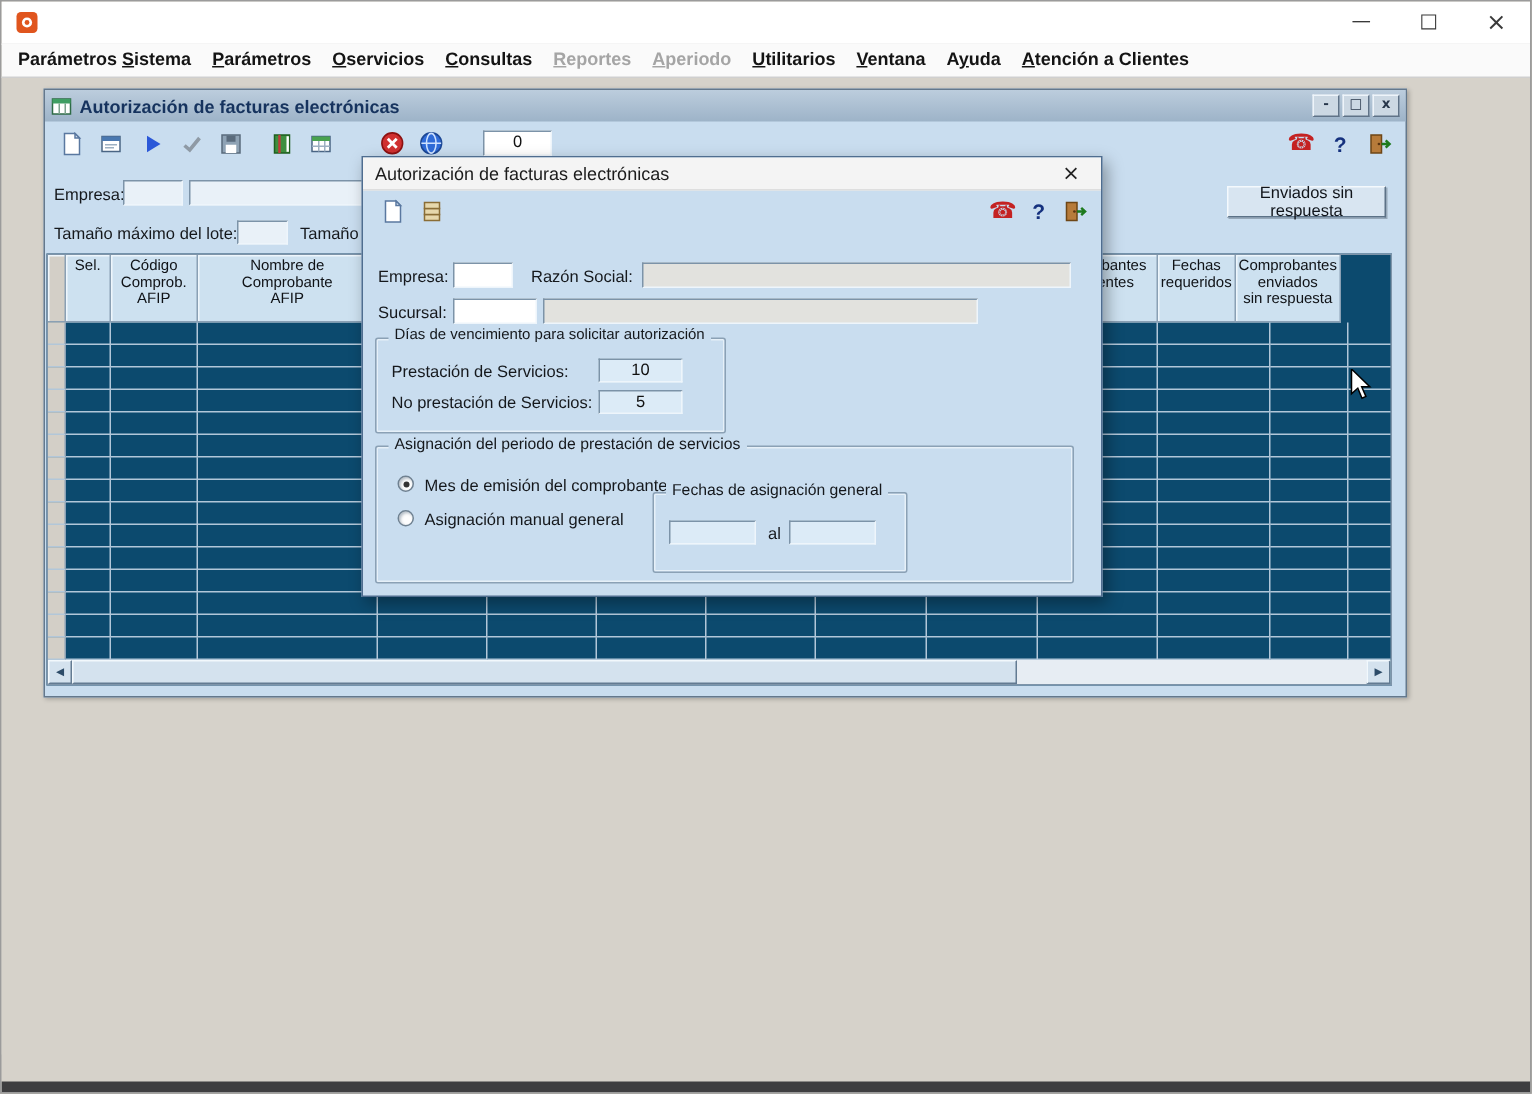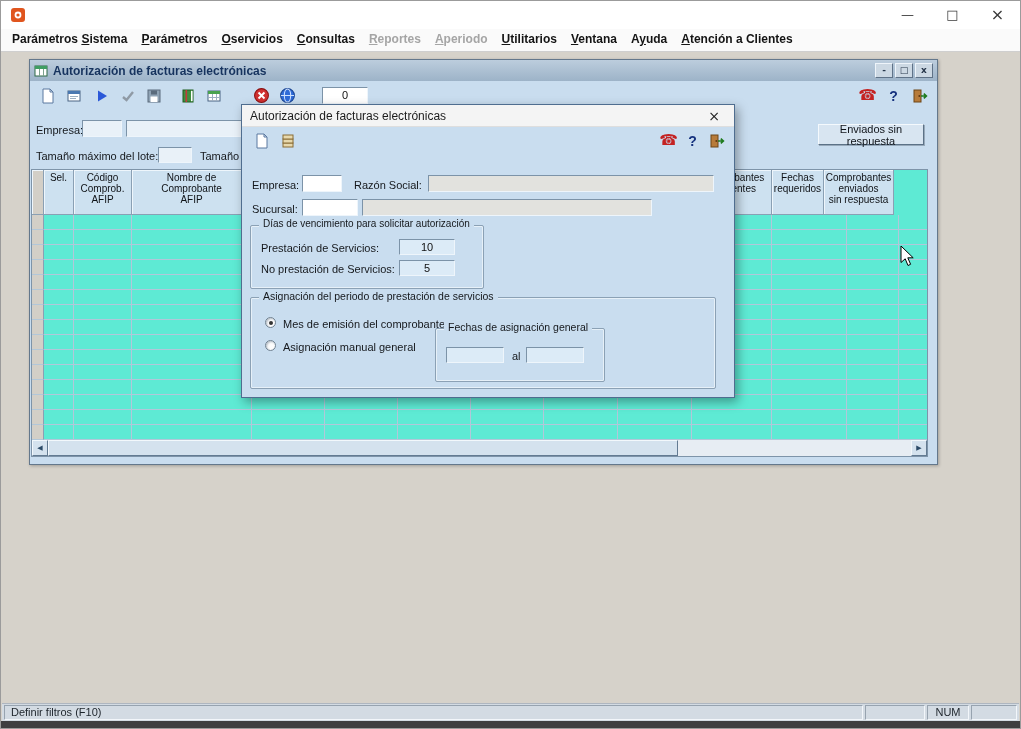--- a/index.html
+++ b/index.html
@@ -35,21 +35,21 @@
   .lbl{position:absolute;font-size:11px;color:#15181c;white-space:nowrap;line-height:12px;}
   .field{position:absolute;box-sizing:border-box;border:1px solid;border-color:#7c93a8 #eef5fb #eef5fb #7c93a8;
          background:#fff;font-size:11px;line-height:14px;padding:0 3px;color:#111;}
   .field.pale{background:#e9f1f8;}
   .field.gray{background:#e2e2de;}
   .field.blue{background:#dcebf7;text-align:center;}
   .btn3d{position:absolute;box-sizing:border-box;background:#d8e5f1;border:1px solid;
          border-color:#f4f9fd #5c7287 #5c7287 #f4f9fd;font-size:11px;text-align:center;color:#10141a;
          display:flex;align-items:center;justify-content:center;box-shadow:1px 1px 0 #97a9ba;}
   
-  #grid{position:absolute;left:1px;top:109px;width:897px;height:288px;background:#5eead4;
+  #grid{position:absolute;left:1px;top:109px;width:897px;height:288px;background:#0c4a6e;
         border:1px solid #7e94a9;box-sizing:border-box;overflow:hidden;}
   #grid-header{display:flex;height:45px;}
   .gh{box-sizing:border-box;flex:0 0 auto;background:#cde1f0;border-right:1px solid #8aa0b4;border-bottom:1px solid #8aa0b4;
       box-shadow:inset 1px 1px 0 #eef6fc;font-size:10px;line-height:11px;text-align:center;padding-top:2px;
       white-space:pre-line;overflow:hidden;color:#0f1216;}
   .gh.c0{background:#d3cfc7;}
   .gr{display:flex;height:15px;}
   .gc{box-sizing:border-box;flex:0 0 auto;border-right:1px solid #b2c7d9;border-bottom:1px solid #b2c7d9;}
   .gc.c0{background:#d3cfc7;border-right-color:#8aa0b4;}
   #hscroll{display:flex;height:16px;background:#e7edf3;}
@@ -547,24 +547,18 @@
         <div class="groupbox" style="left:184px;top:30px;width:168px;height:52px;">
           <span class="group-label">Fechas de asignación general</span>
           <div class="field blue" style="left:10px;top:18px;width:58px;height:16px;"></div>
           <span class="lbl" style="left:76px;top:21px;">al</span>
           <div class="field blue" style="left:90px;top:18px;width:58px;height:16px;"></div>
         </div>
       </div>
     </div>
   </div>
 
-  <div id="statusbar">
-    <div id="sp-left" class="spanel">Definir filtros (F10)</div>
-    <div id="sp-a" class="spanel"></div>
-    <div id="sp-num" class="spanel">NUM</div>
-    <div id="sp-b" class="spanel"></div>
-  </div>
   <div id="bottombar"></div>
 
   <svg id="cursor" width="16" height="22" viewBox="0 0 16 22">
     <polygon points="1,0 1,16.5 5.2,12.8 8,19.5 10.6,18.3 7.8,11.8 13.2,11.8" fill="#fff" stroke="#000" stroke-width="1"></polygon>
   </svg>
 </div>
 
 </body></html>

